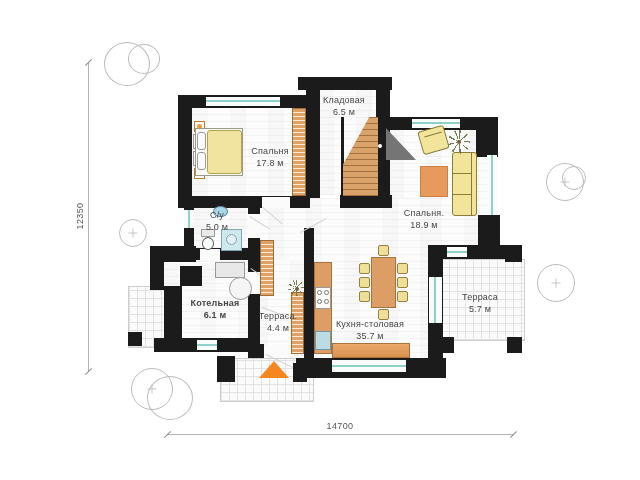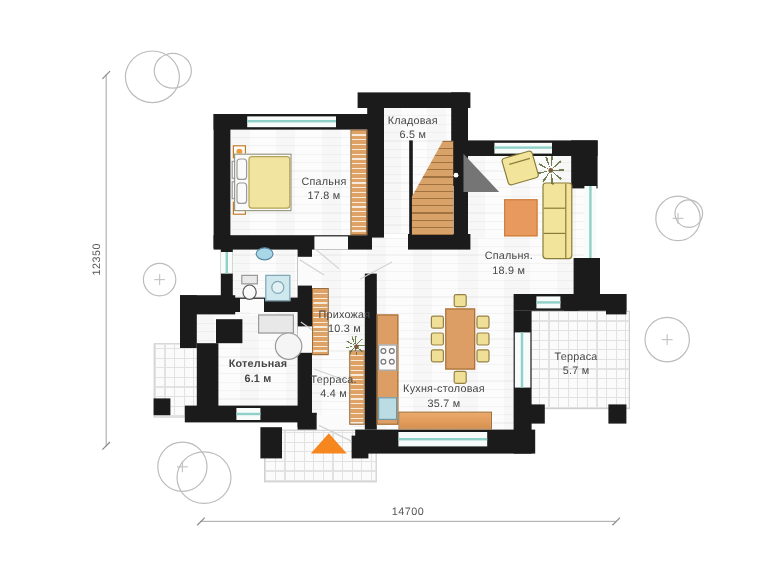--- a/index.html
+++ b/index.html
@@ -204,28 +204,28 @@
   <div class="entr" style="left:259px;top:361px;"></div>
 
   <div class="rlabel" style="left:228px;top:145px;">
     <div>Спальня</div>
     <div>17.8 м</div>
   </div>
   <div class="rlabel" style="left:302px;top:94px;">
     <div>Кладовая</div>
     <div>6.5 м</div>
   </div>
+  <div class="rlabel" style="left:175px;top:209px;">
+    <div>С/у</div>
+    <div>5.0 м</div>
+  </div>
   <div class="rlabel" style="left:382px;top:207px;">
     <div>Спальня.</div>
     <div>18.9 м</div>
   </div>
-  <div class="rlabel" style="left:245px;top:256px;">
-    <div>Прихожая</div>
-    <div>10.3 м</div>
-  </div>
   <div class="rlabel" style="left:173px;top:297px;font-weight:bold;">
     <div>Котельная</div>
     <div>6.1 м</div>
   </div>
   <div class="rlabel" style="left:236px;top:310px;">
     <div>Терраса.</div>
     <div>4.4 м</div>
   </div>
   <div class="rlabel" style="left:328px;top:318px;">
     <div>Кухня-столовая</div>

